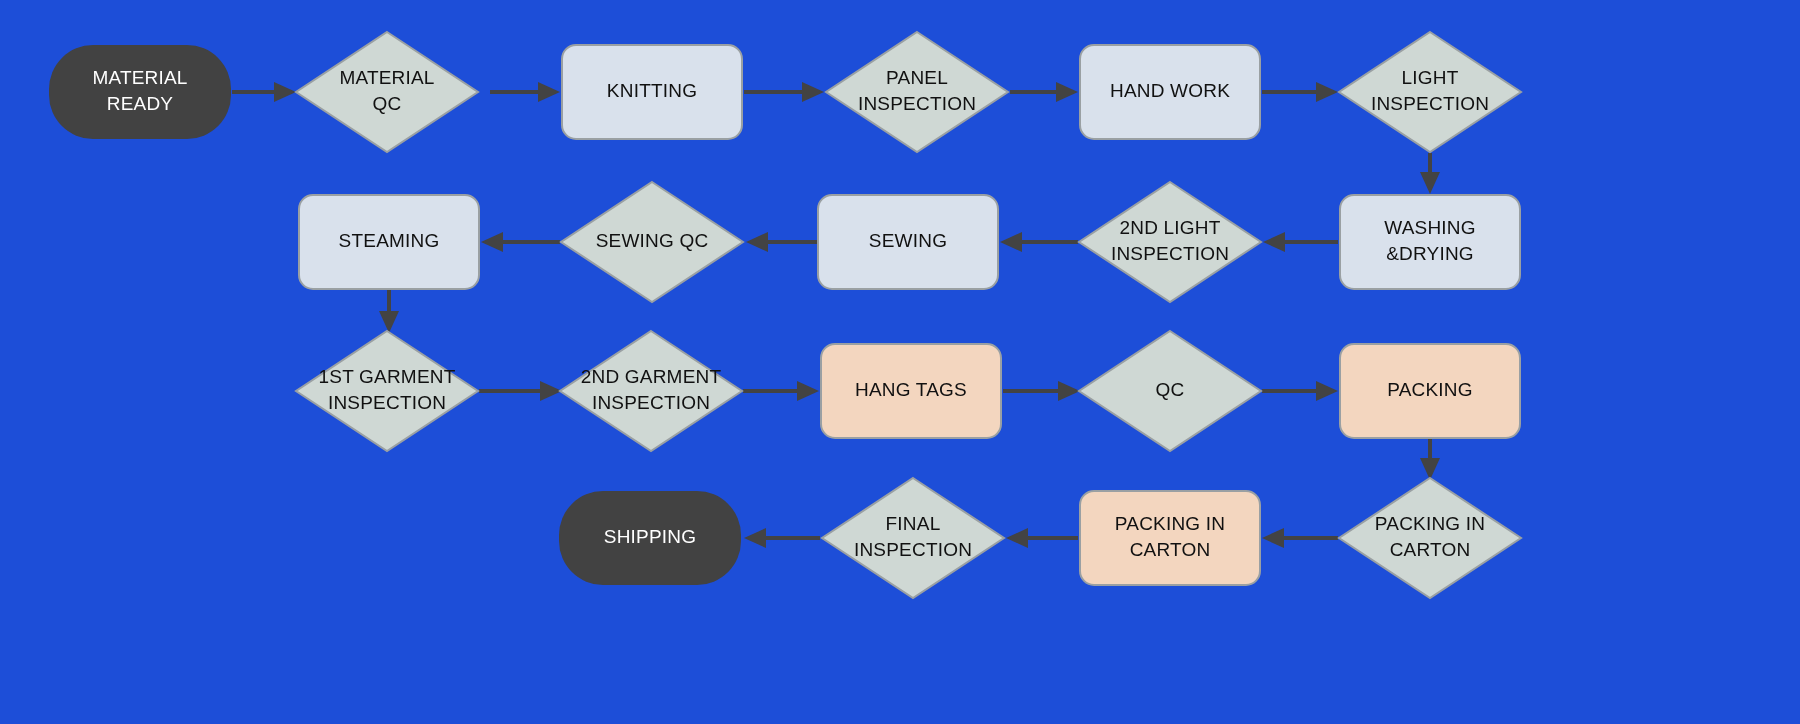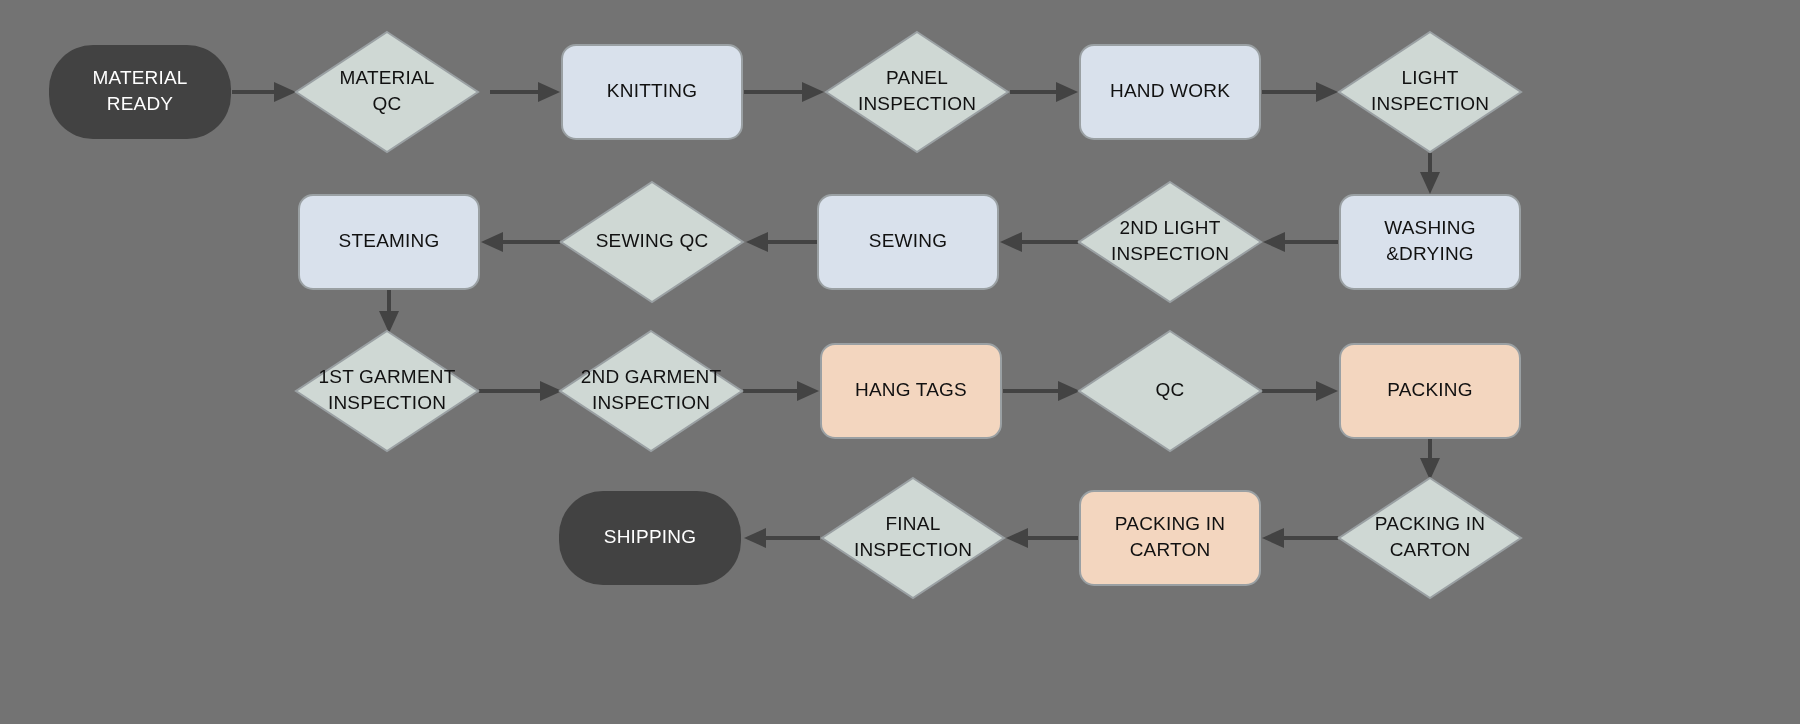--- a/index.html
+++ b/index.html
@@ -7,21 +7,21 @@
     padding: 0;
     background: #ffffff;
   }
   body {
     font-family: "Liberation Sans", sans-serif;
   }
   #flow-root {
     position: relative;
     width: 1800px;
     height: 724px;
-    background: #737373;
+    background: #1d4ed8;
     overflow: hidden;
   }
   #flow-svg {
     display: block;
     width: 1800px;
     height: 724px;
   }
   .node-label {
     font-family: "Liberation Sans", sans-serif;
     font-size: 19px;

